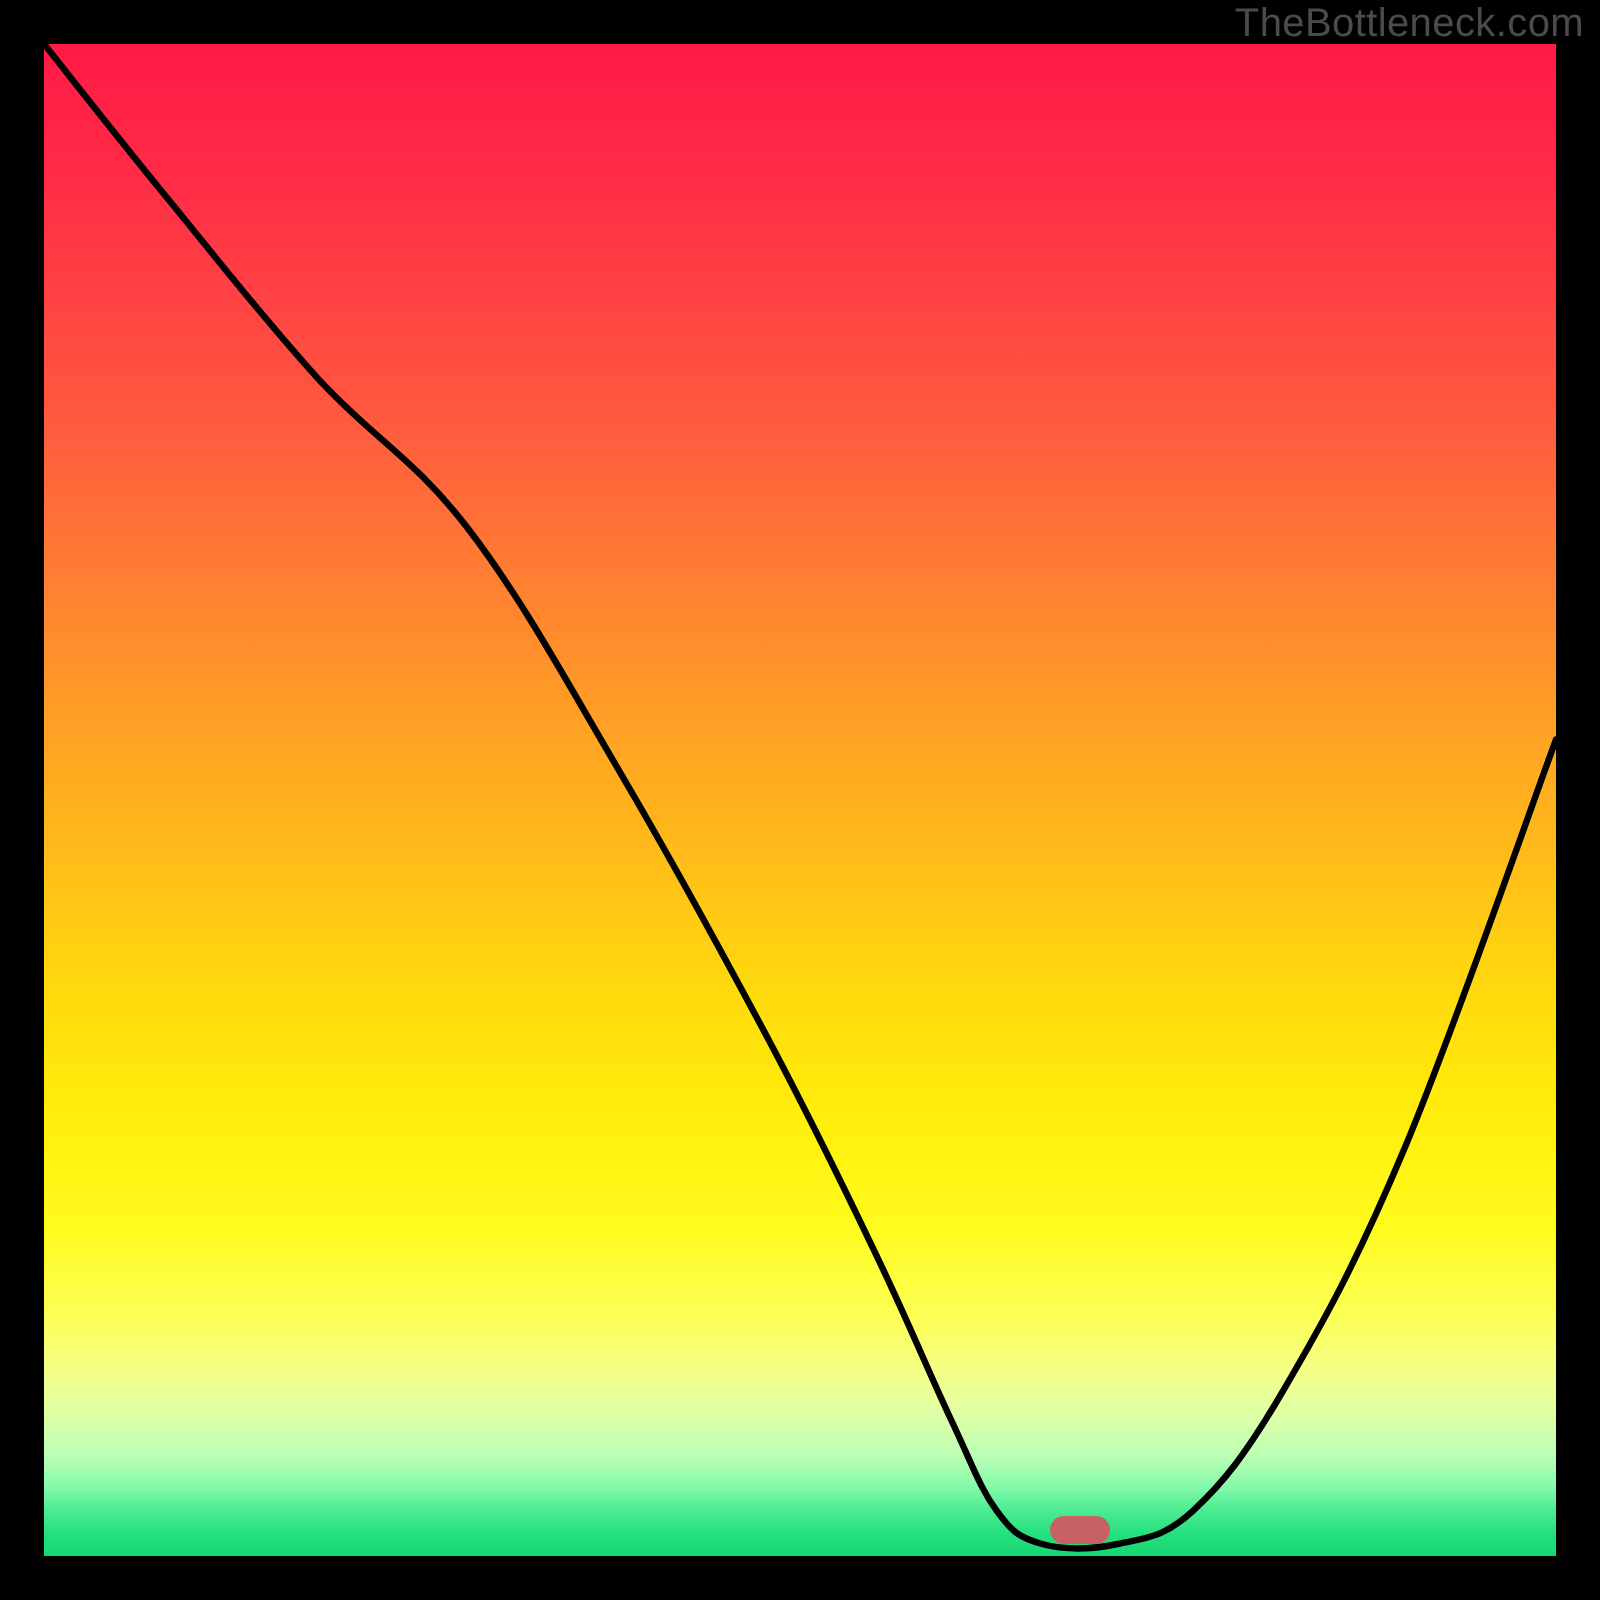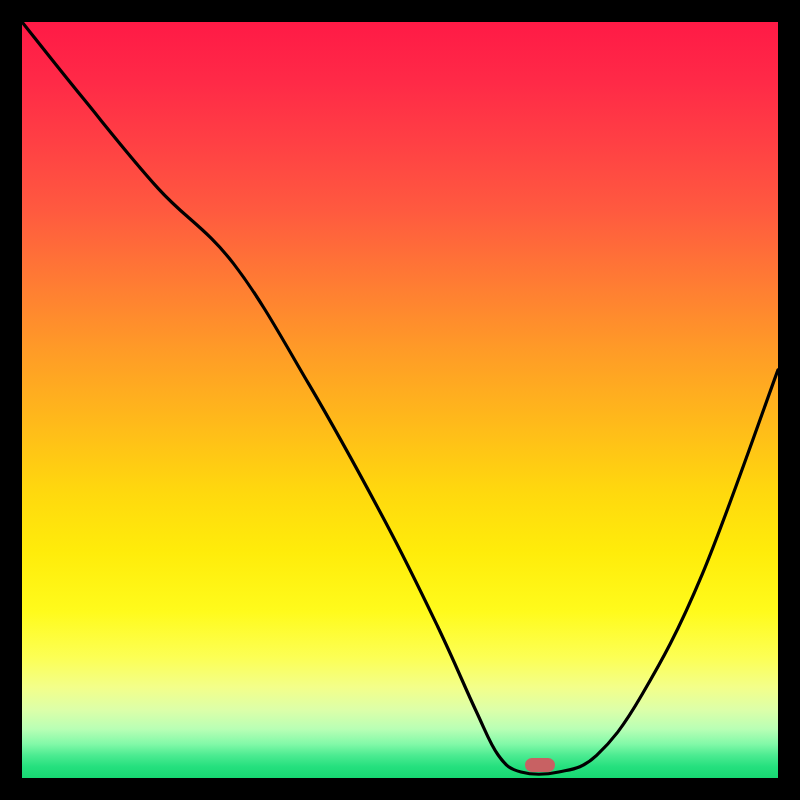--- a/index.html
+++ b/index.html
@@ -72,20 +72,21 @@
     font-weight: 500;
     letter-spacing: 0.2px;
     user-select: none;
   }
 </style>
 </head>
 <body>
 
 <div class="frame">
 
+  <div class="watermark">TheBottleneck.com</div>
 
   <div class="plot">
 
     <svg class="curve" viewBox="0 0 756 756" preserveAspectRatio="none">
       <path id="curve-path" fill="none" stroke="#000" stroke-width="3.2" stroke-linecap="round" stroke-linejoin="round" d="M 0.0 0.0 C 10.9 13.6, 36.0 45.7, 60.5 75.6 C 85.0 105.5, 108.9 136.4, 136.1 166.3 C 163.3 196.3, 184.5 206.5, 211.7 241.9 C 238.9 277.3, 260.1 316.6, 287.3 362.9 C 314.5 409.1, 339.7 455.4, 362.9 499.0 C 386.0 542.5, 399.5 570.8, 415.8 604.8 C 432.1 638.8, 442.7 664.8, 453.6 688.0 C 464.5 711.1, 468.1 722.2, 476.3 733.3 C 484.4 744.5, 488.1 747.0, 499.0 750.0 C 509.8 752.9, 523.2 752.9, 536.8 750.0 C 550.4 747.0, 559.6 747.2, 574.6 733.3 C 589.5 719.4, 600.9 705.5, 619.9 672.8 C 639.0 640.2, 655.9 610.4, 680.4 551.9 C 704.9 493.4, 742.4 384.5, 756.0 347.8"></path>
     </svg>
 
     <div id="marker" class="marker" style="left: 517.86px; top: 743.148px;"></div>
 
   </div>

